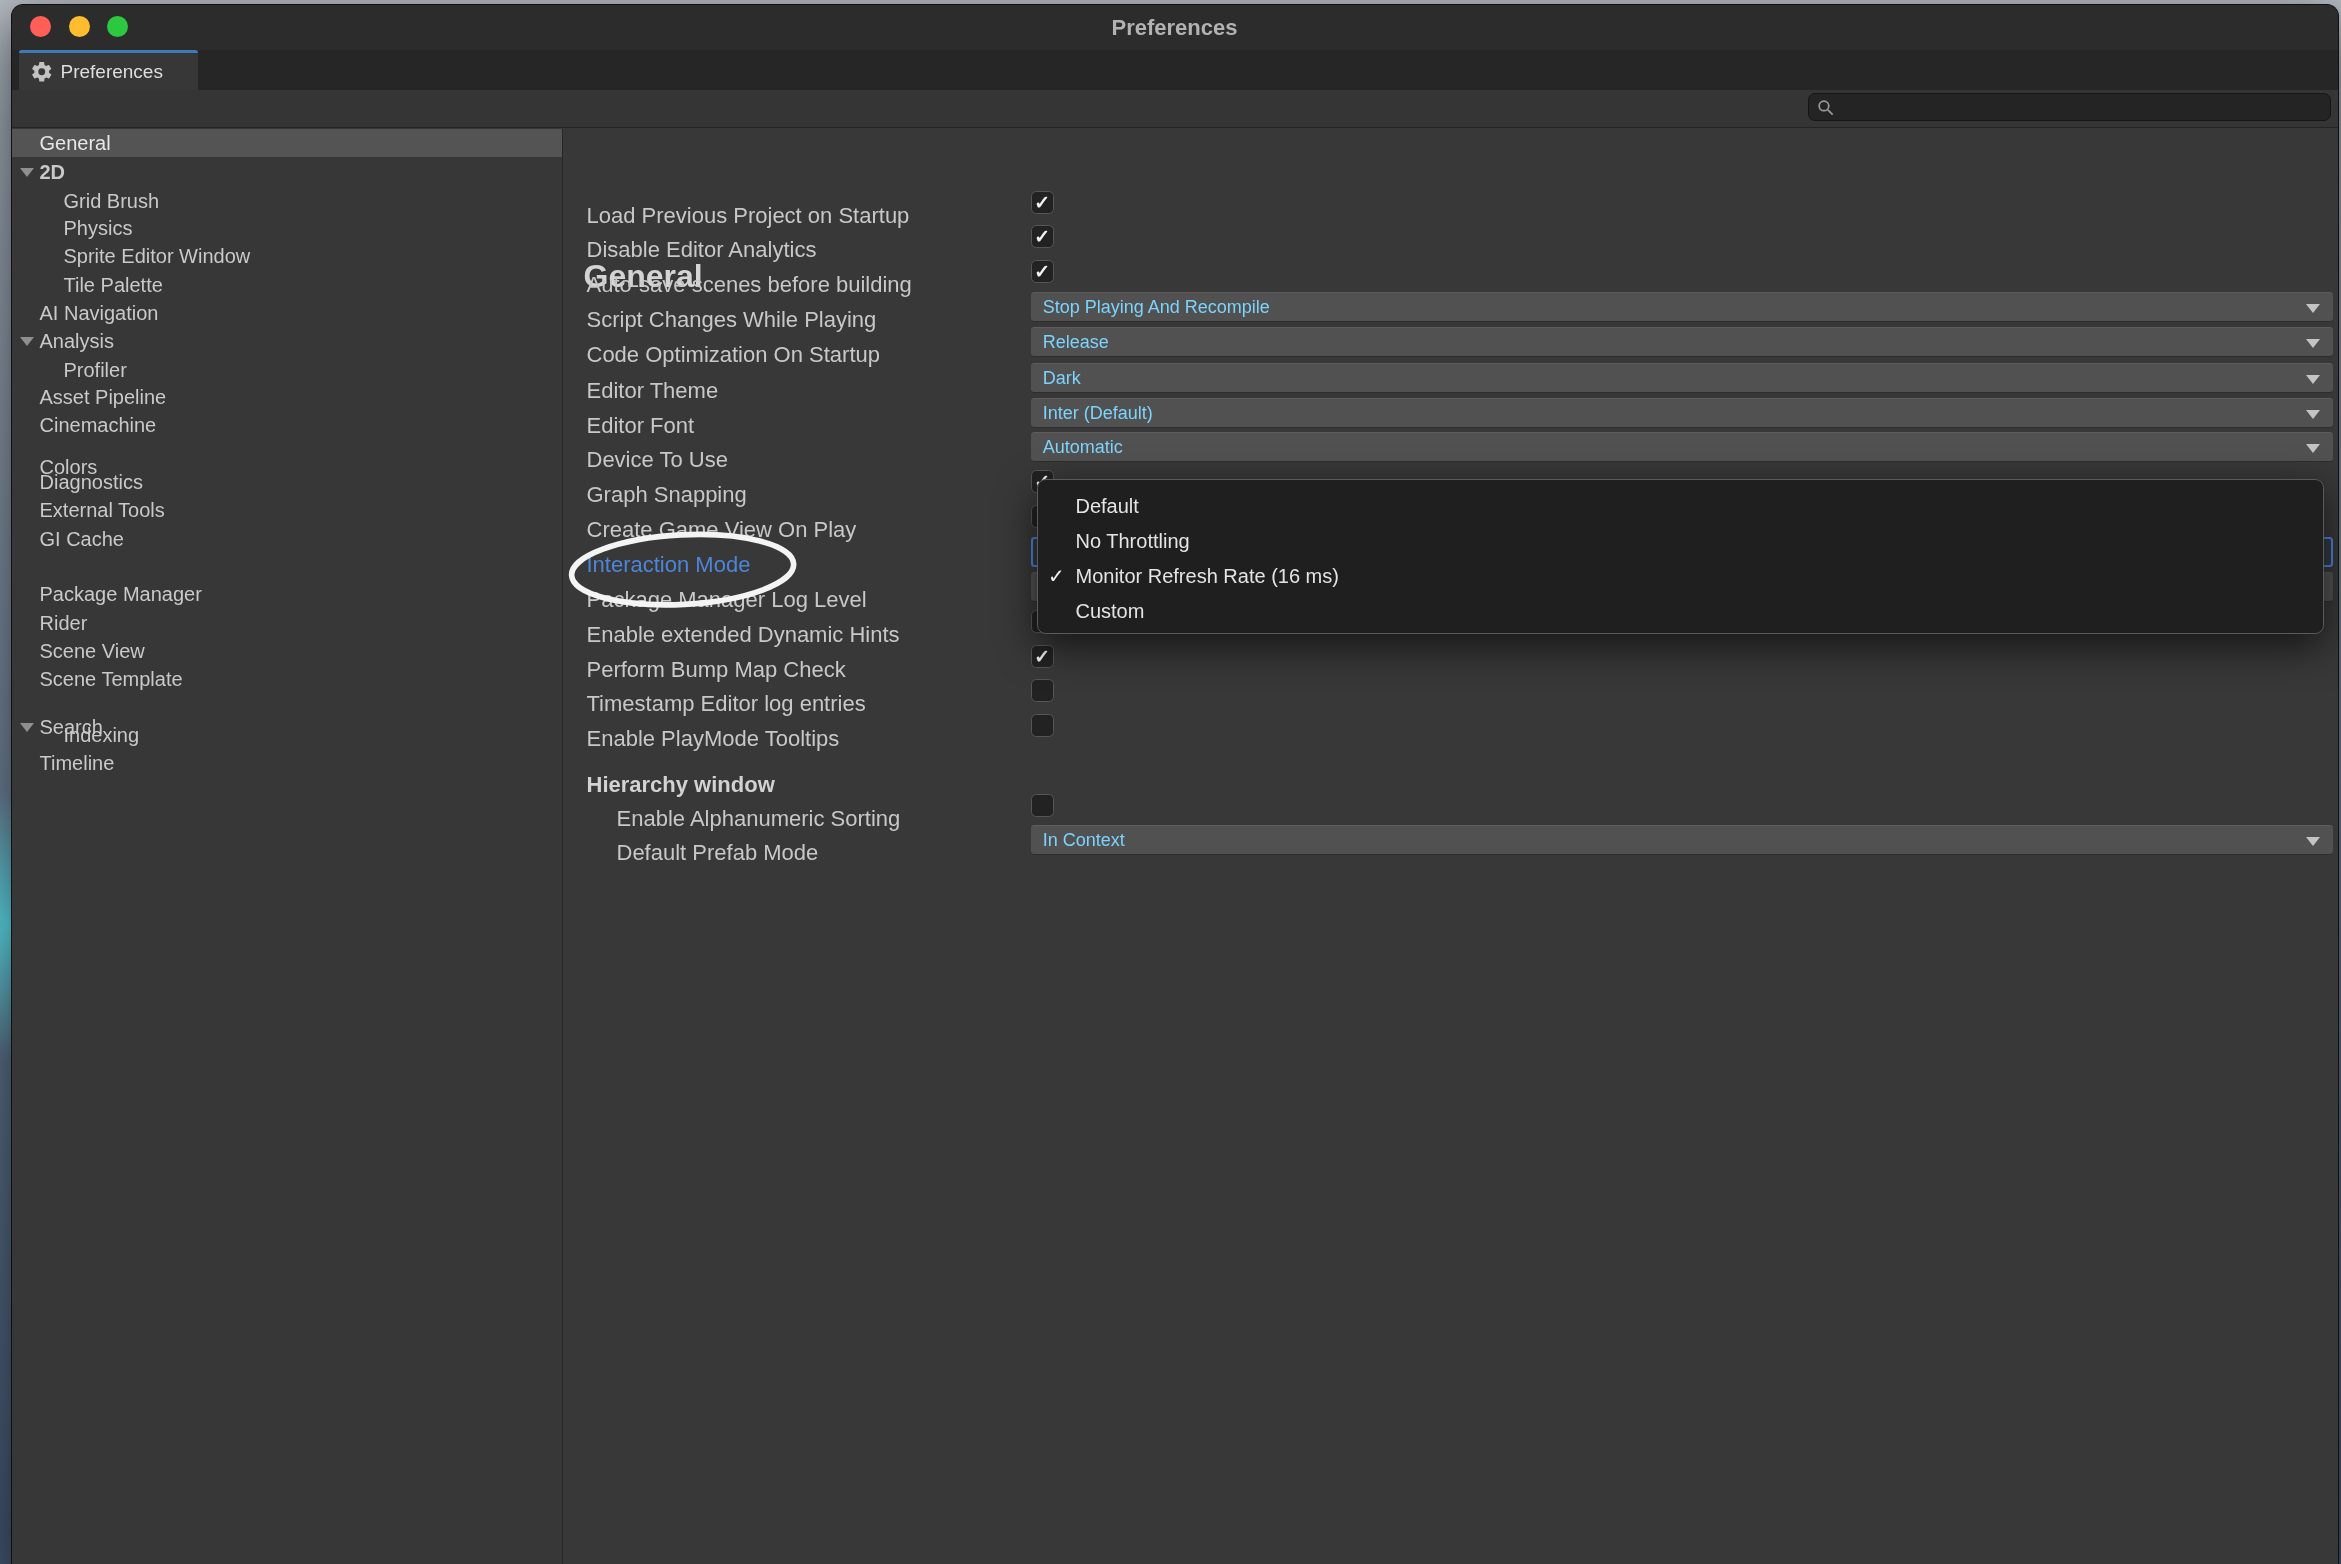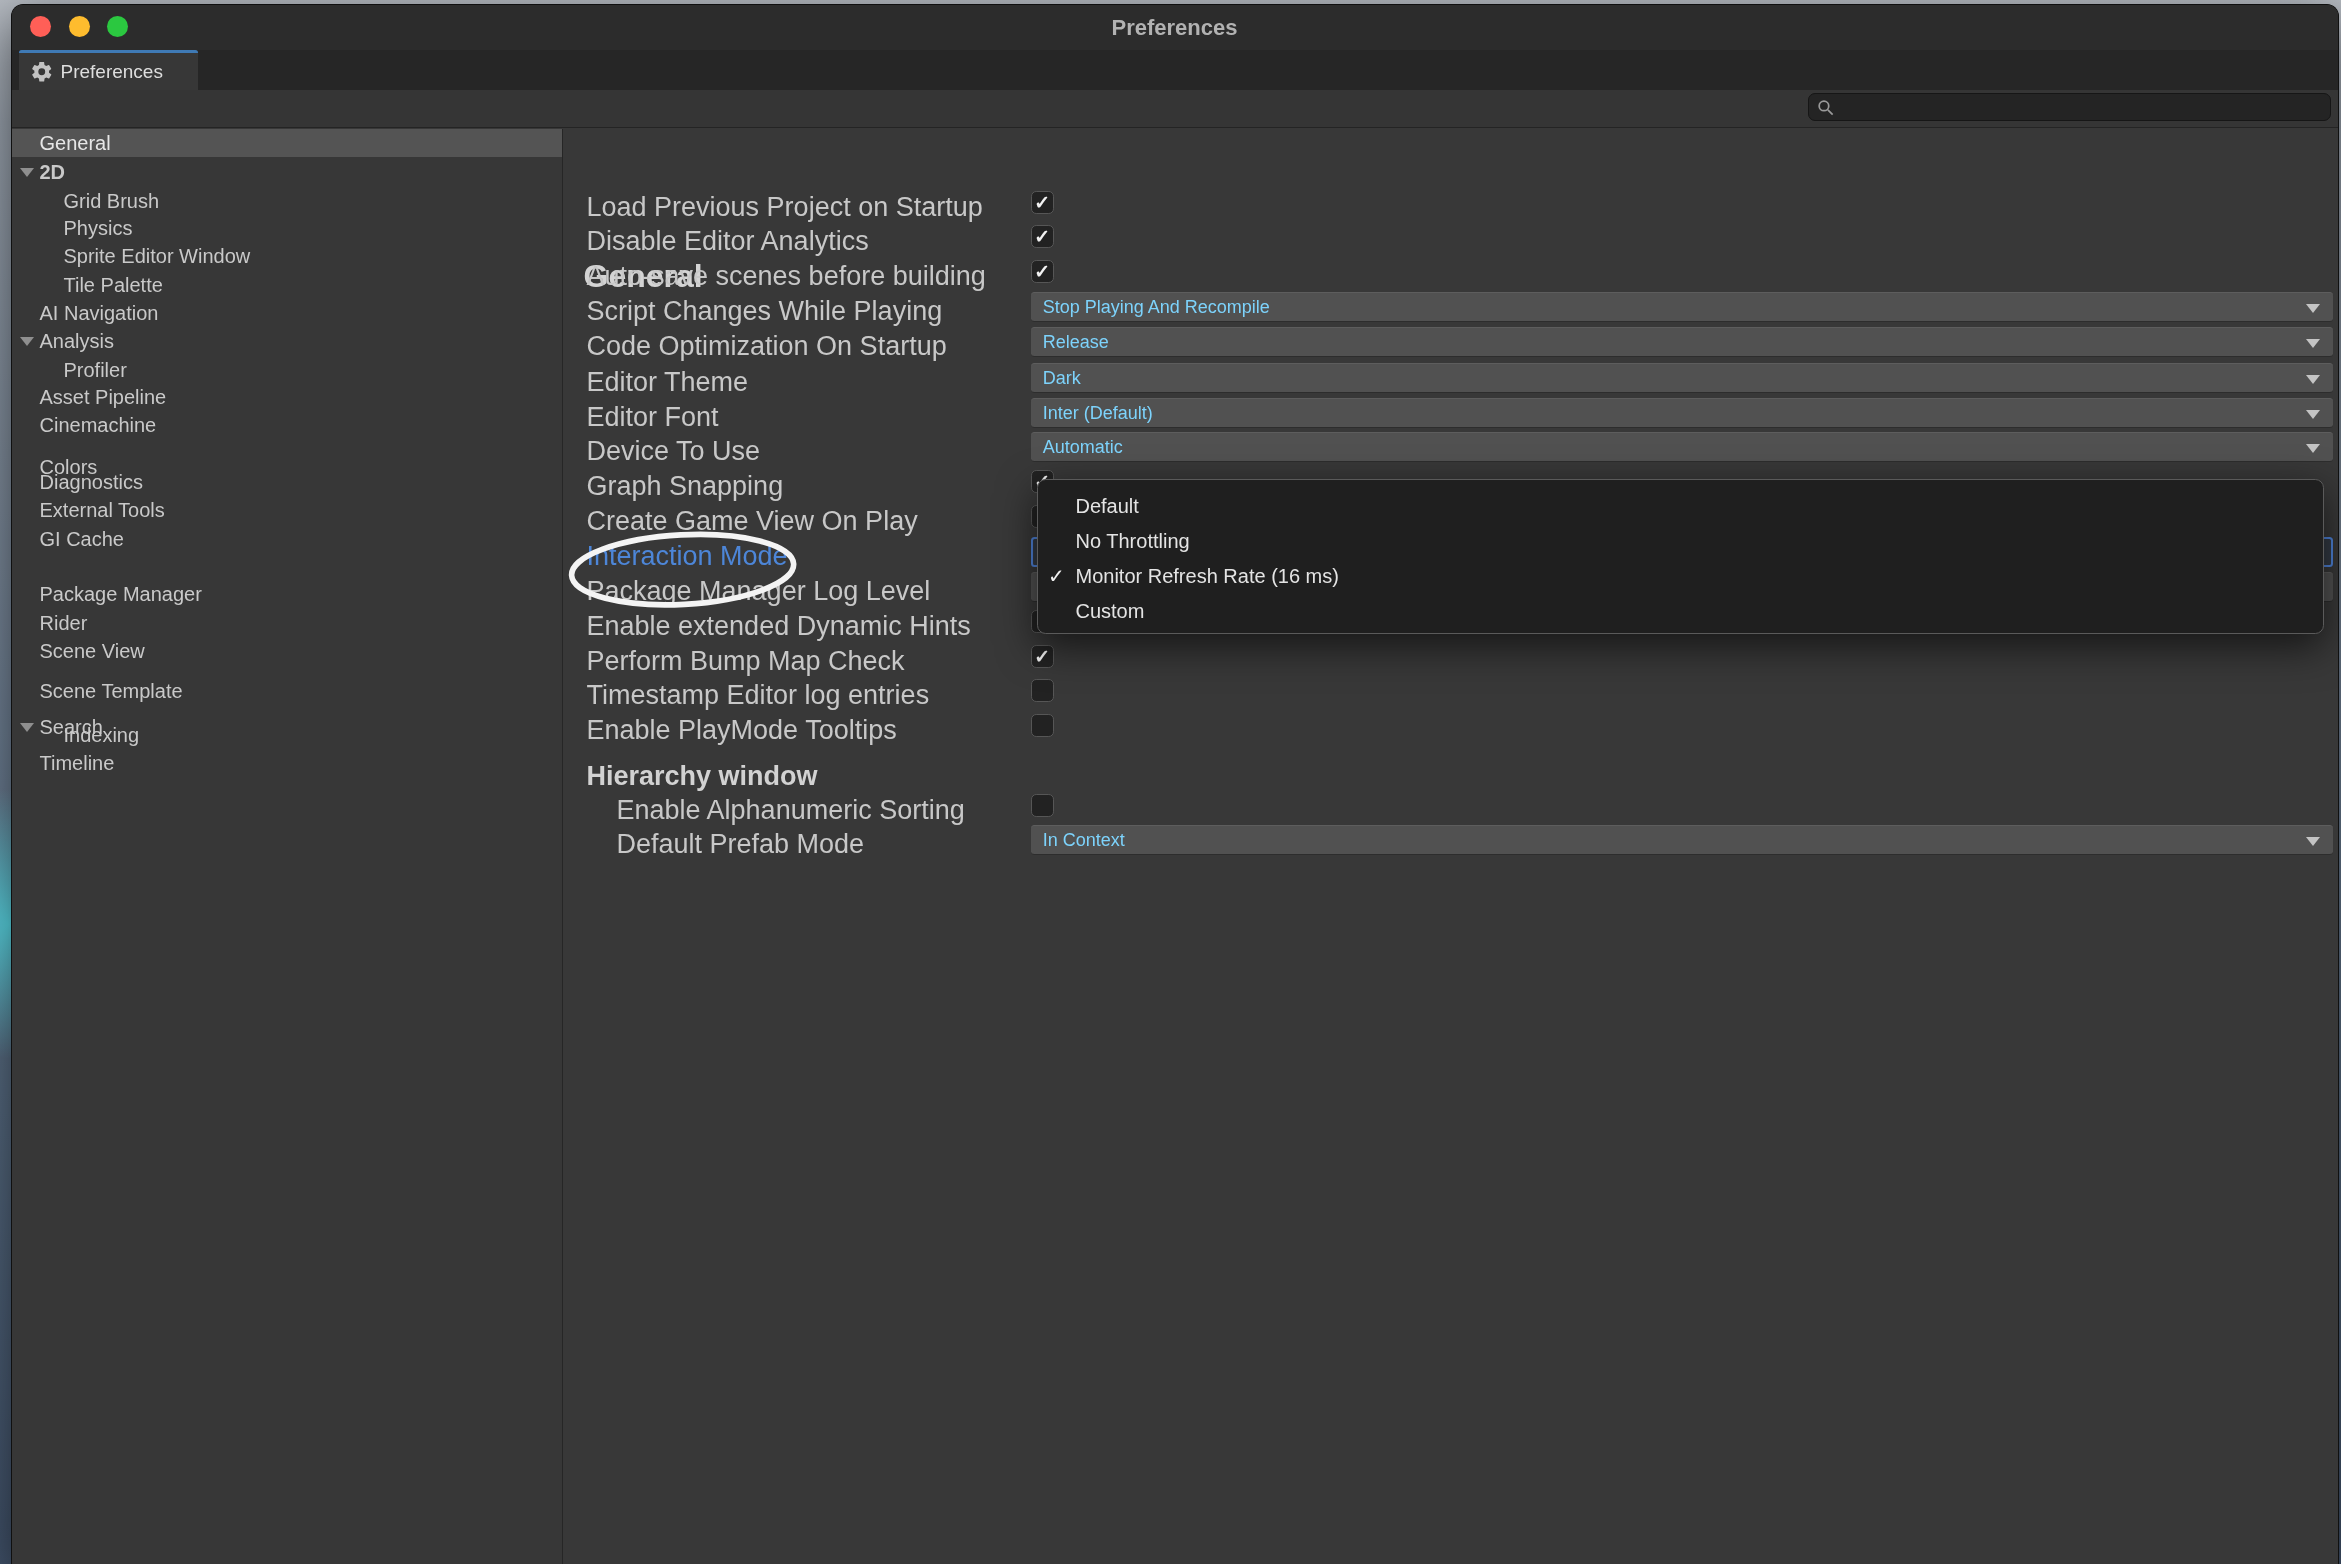--- a/index.html
+++ b/index.html
@@ -43,21 +43,21 @@
     border-right:1.7px solid #262626; }
   .side-row { position:absolute; left:0; width:100%; height:28px; line-height:28px; color:#c9c9c9;
     font-size:20px; cursor:pointer; }
   .side-row.selected { background:#545454; color:#e6e6e6; }
   .side-row .lbl { position:absolute; top:0; }
   .tri { position:absolute; left:8.7px; top:10.5px; width:0; height:0;
     border-left:7px solid transparent; border-right:7px solid transparent; border-top:9.6px solid #8f8f8f; }
   
   #panel-title { position:absolute; left:572px; top:129px; color:#d4d4d4; font-size:32px; font-weight:bold; }
   .row { position:absolute; left:0; width:100%; height:35px; }
-  .row .label { position:absolute; left:575px; top:4px; height:35px; line-height:35px; color:#c8c8c8; font-size:27px; }
+  .row .label { position:absolute; left:575px; top:12px; height:35px; line-height:35px; color:#c8c8c8; font-size:22px; }
   .row .label.ind { left:605px; }
   .row .label.link { color:var(--link,#4d86d8); }
   .row .label.section { font-weight:bold; color:#d2d2d2; }
   .checkbox { position:absolute; left:1019px; top:5.2px; width:23.5px; height:23.5px; background:#222222;
     border:0.9px solid #565656; border-radius:5.2px; cursor:pointer; text-align:center; }
   .checkbox .mark { display:block; line-height:22px; font-size:19px; font-weight:bold; color:#f2f2f2; }
   .dropdown { position:absolute; left:1019px; top:2.6px; width:1302px; height:30px; background:#515151;
     border-radius:3.5px; border-top:0.9px solid #5d5d5d; border-bottom:0.9px solid #2d2d2d; cursor:pointer; }
   .dropdown .value { position:absolute; left:12.2px; top:0; height:44px; line-height:28px; color:#7dd3fc; font-size:18px; }
   .dropdown .chev { position:absolute; right:12.2px; top:10.5px; width:0; height:0;
@@ -164,21 +164,21 @@
         <div class="side-row" style="top: 451px;">
           <span class="lbl" style="left: 28px;">Package Manager</span>
         </div>
         <div class="side-row" style="top: 480px;">
           <span class="lbl" style="left: 28px;">Rider</span>
         </div>
         <div class="side-row" style="top: 508px;">
           <span class="lbl" style="left: 28px;">Scene View</span>
         </div>
         <div class="side-row" style="top: 536px;">
-          <span class="lbl" style="left: 28px; margin-top: 12px;">Scene Template</span>
+          <span class="lbl" style="left: 28px;">Scene Template</span>
         </div>
         <div class="side-row" style="top: 584px;">
           <span class="tri"></span>
           <span class="lbl" style="left: 28px;">Search</span>
         </div>
         <div class="side-row" style="top: 592px;">
           <span class="lbl" style="left: 52px;">Indexing</span>
         </div>
         <div class="side-row" style="top: 620px;">
           <span class="lbl" style="left: 28px;">Timeline</span>

